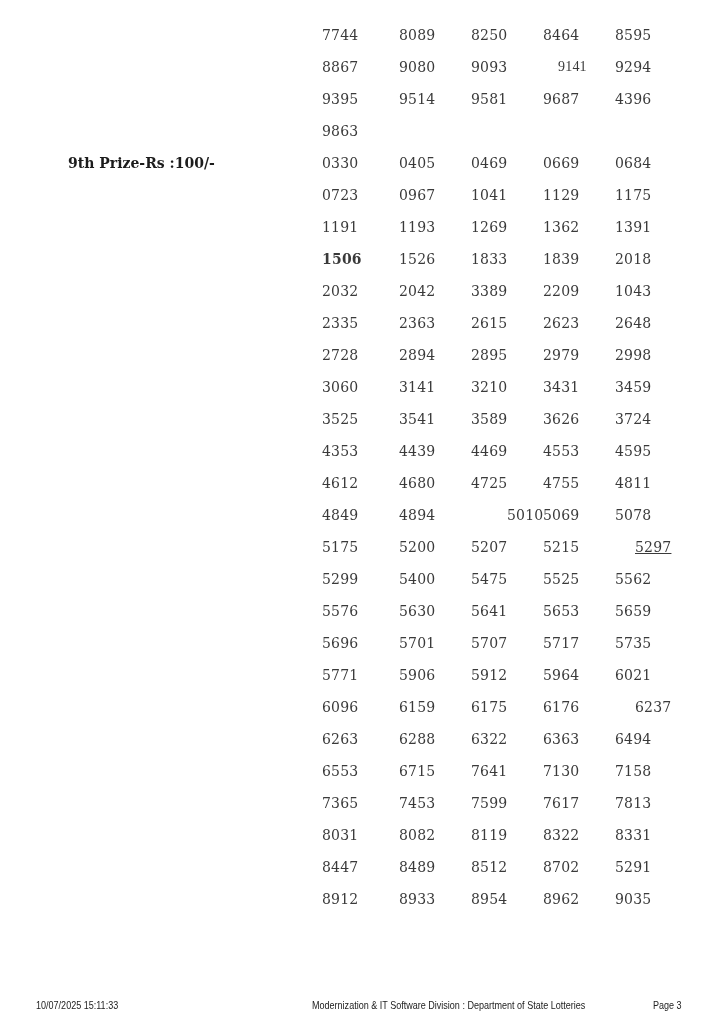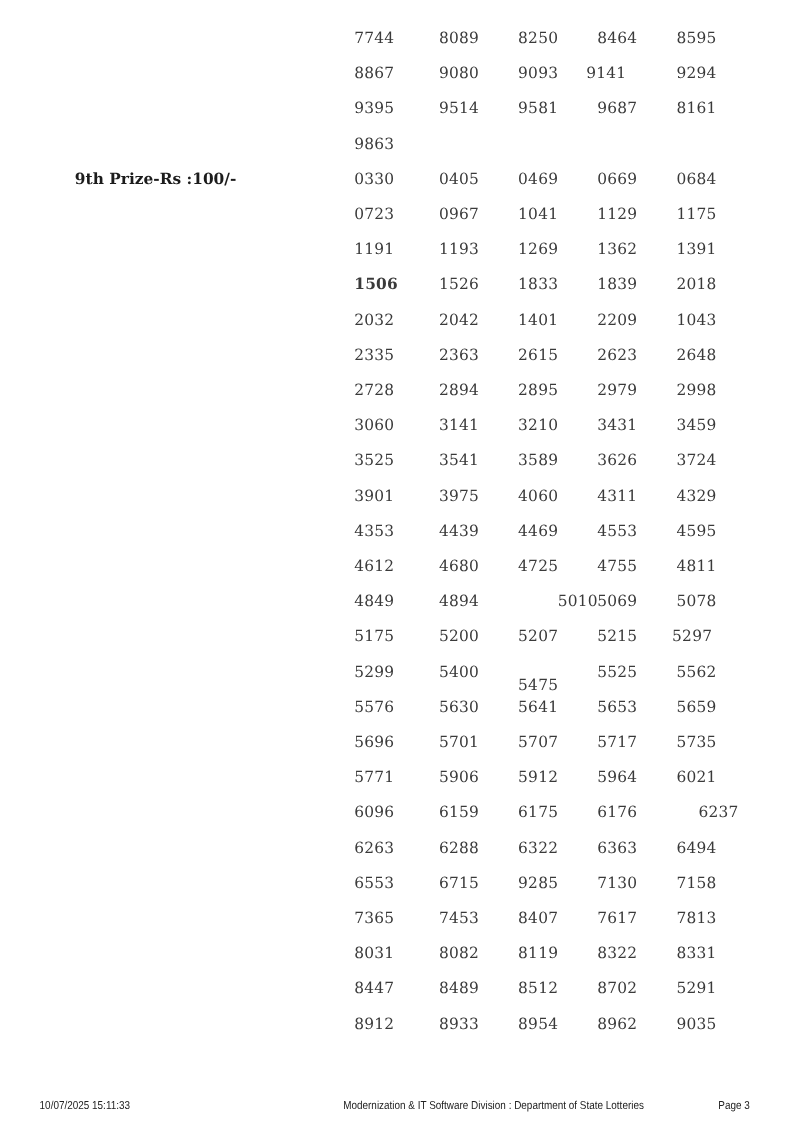--- a/index.html
+++ b/index.html
@@ -81,29 +81,29 @@
         <span class="num" style="left: 322px;">7744</span>
         <span class="num" style="left: 399px;">8089</span>
         <span class="num" style="left: 471px;">8250</span>
         <span class="num" style="left: 543px;">8464</span>
         <span class="num" style="left: 615px;">8595</span>
       </div>
       <div class="row">
         <span class="num" style="left: 322px;">8867</span>
         <span class="num" style="left: 399px;">9080</span>
         <span class="num" style="left: 471px;">9093</span>
-        <span class="num" style="left: 533px;">9141</span>
+        <span class="num" style="left: 558px; font-family: Liberation Serif, serif;">9141</span>
         <span class="num" style="left: 615px;">9294</span>
       </div>
       <div class="row">
         <span class="num" style="left: 322px;">9395</span>
         <span class="num" style="left: 399px;">9514</span>
         <span class="num" style="left: 471px;">9581</span>
         <span class="num" style="left: 543px;">9687</span>
-        <span class="num" style="left: 615px;">8161</span>
+        <span class="num" style="left: 615px;">4396</span>
       </div>
       <div class="row">
         <span class="num" style="left: 322px;">9863</span>
       </div>
       <div class="row">
         <span class="tier-label">9th Prize-Rs :100/-</span>
         <span class="num" style="left: 322px;">0330</span>
         <span class="num" style="left: 399px;">0405</span>
         <span class="num" style="left: 471px;">0469</span>
         <span class="num" style="left: 543px;">0669</span>
@@ -126,21 +126,21 @@
       <div class="row">
         <span class="num" style="left: 322px; font-weight: bold;">1506</span>
         <span class="num" style="left: 399px;">1526</span>
         <span class="num" style="left: 471px;">1833</span>
         <span class="num" style="left: 543px;">1839</span>
         <span class="num" style="left: 615px;">2018</span>
       </div>
       <div class="row">
         <span class="num" style="left: 322px;">2032</span>
         <span class="num" style="left: 399px;">2042</span>
-        <span class="num" style="left: 471px;">1401</span>
+        <span class="num" style="left: 471px;">3389</span>
         <span class="num" style="left: 543px;">2209</span>
         <span class="num" style="left: 615px;">1043</span>
       </div>
       <div class="row">
         <span class="num" style="left: 322px;">2335</span>
         <span class="num" style="left: 399px;">2363</span>
         <span class="num" style="left: 471px;">2615</span>
         <span class="num" style="left: 543px;">2623</span>
         <span class="num" style="left: 615px;">2648</span>
       </div>
@@ -159,27 +159,20 @@
         <span class="num" style="left: 615px;">3459</span>
       </div>
       <div class="row">
         <span class="num" style="left: 322px;">3525</span>
         <span class="num" style="left: 399px;">3541</span>
         <span class="num" style="left: 471px;">3589</span>
         <span class="num" style="left: 543px;">3626</span>
         <span class="num" style="left: 615px;">3724</span>
       </div>
       <div class="row">
-        <span class="num" style="left: 322px;">3901</span>
-        <span class="num" style="left: 399px;">3975</span>
-        <span class="num" style="left: 471px;">4060</span>
-        <span class="num" style="left: 543px;">4311</span>
-        <span class="num" style="left: 615px;">4329</span>
-      </div>
-      <div class="row">
         <span class="num" style="left: 322px;">4353</span>
         <span class="num" style="left: 399px;">4439</span>
         <span class="num" style="left: 471px;">4469</span>
         <span class="num" style="left: 543px;">4553</span>
         <span class="num" style="left: 615px;">4595</span>
       </div>
       <div class="row">
         <span class="num" style="left: 322px;">4612</span>
         <span class="num" style="left: 399px;">4680</span>
         <span class="num" style="left: 471px;">4725</span>
@@ -191,26 +184,26 @@
         <span class="num" style="left: 399px;">4894</span>
         <span class="num" style="left: 471px; margin-left: 36px;">5010</span>
         <span class="num" style="left: 543px;">5069</span>
         <span class="num" style="left: 615px;">5078</span>
       </div>
       <div class="row">
         <span class="num" style="left: 322px;">5175</span>
         <span class="num" style="left: 399px;">5200</span>
         <span class="num" style="left: 471px;">5207</span>
         <span class="num" style="left: 543px;">5215</span>
-        <span class="num" style="left: 611px;">5297</span>
+        <span class="num" style="left: 635px; text-decoration: underline;">5297</span>
       </div>
       <div class="row">
         <span class="num" style="left: 322px;">5299</span>
         <span class="num" style="left: 399px;">5400</span>
-        <span class="num" style="left: 471px; margin-top: 12px;">5475</span>
+        <span class="num" style="left: 471px;">5475</span>
         <span class="num" style="left: 543px;">5525</span>
         <span class="num" style="left: 615px;">5562</span>
       </div>
       <div class="row">
         <span class="num" style="left: 322px;">5576</span>
         <span class="num" style="left: 399px;">5630</span>
         <span class="num" style="left: 471px;">5641</span>
         <span class="num" style="left: 543px;">5653</span>
         <span class="num" style="left: 615px;">5659</span>
       </div>
@@ -238,28 +231,28 @@
       <div class="row">
         <span class="num" style="left: 322px;">6263</span>
         <span class="num" style="left: 399px;">6288</span>
         <span class="num" style="left: 471px;">6322</span>
         <span class="num" style="left: 543px;">6363</span>
         <span class="num" style="left: 615px;">6494</span>
       </div>
       <div class="row">
         <span class="num" style="left: 322px;">6553</span>
         <span class="num" style="left: 399px;">6715</span>
-        <span class="num" style="left: 471px;">9285</span>
+        <span class="num" style="left: 471px;">7641</span>
         <span class="num" style="left: 543px;">7130</span>
         <span class="num" style="left: 615px;">7158</span>
       </div>
       <div class="row">
         <span class="num" style="left: 322px;">7365</span>
         <span class="num" style="left: 399px;">7453</span>
-        <span class="num" style="left: 471px;">8407</span>
+        <span class="num" style="left: 471px;">7599</span>
         <span class="num" style="left: 543px;">7617</span>
         <span class="num" style="left: 615px;">7813</span>
       </div>
       <div class="row">
         <span class="num" style="left: 322px;">8031</span>
         <span class="num" style="left: 399px;">8082</span>
         <span class="num" style="left: 471px;">8119</span>
         <span class="num" style="left: 543px;">8322</span>
         <span class="num" style="left: 615px;">8331</span>
       </div>

